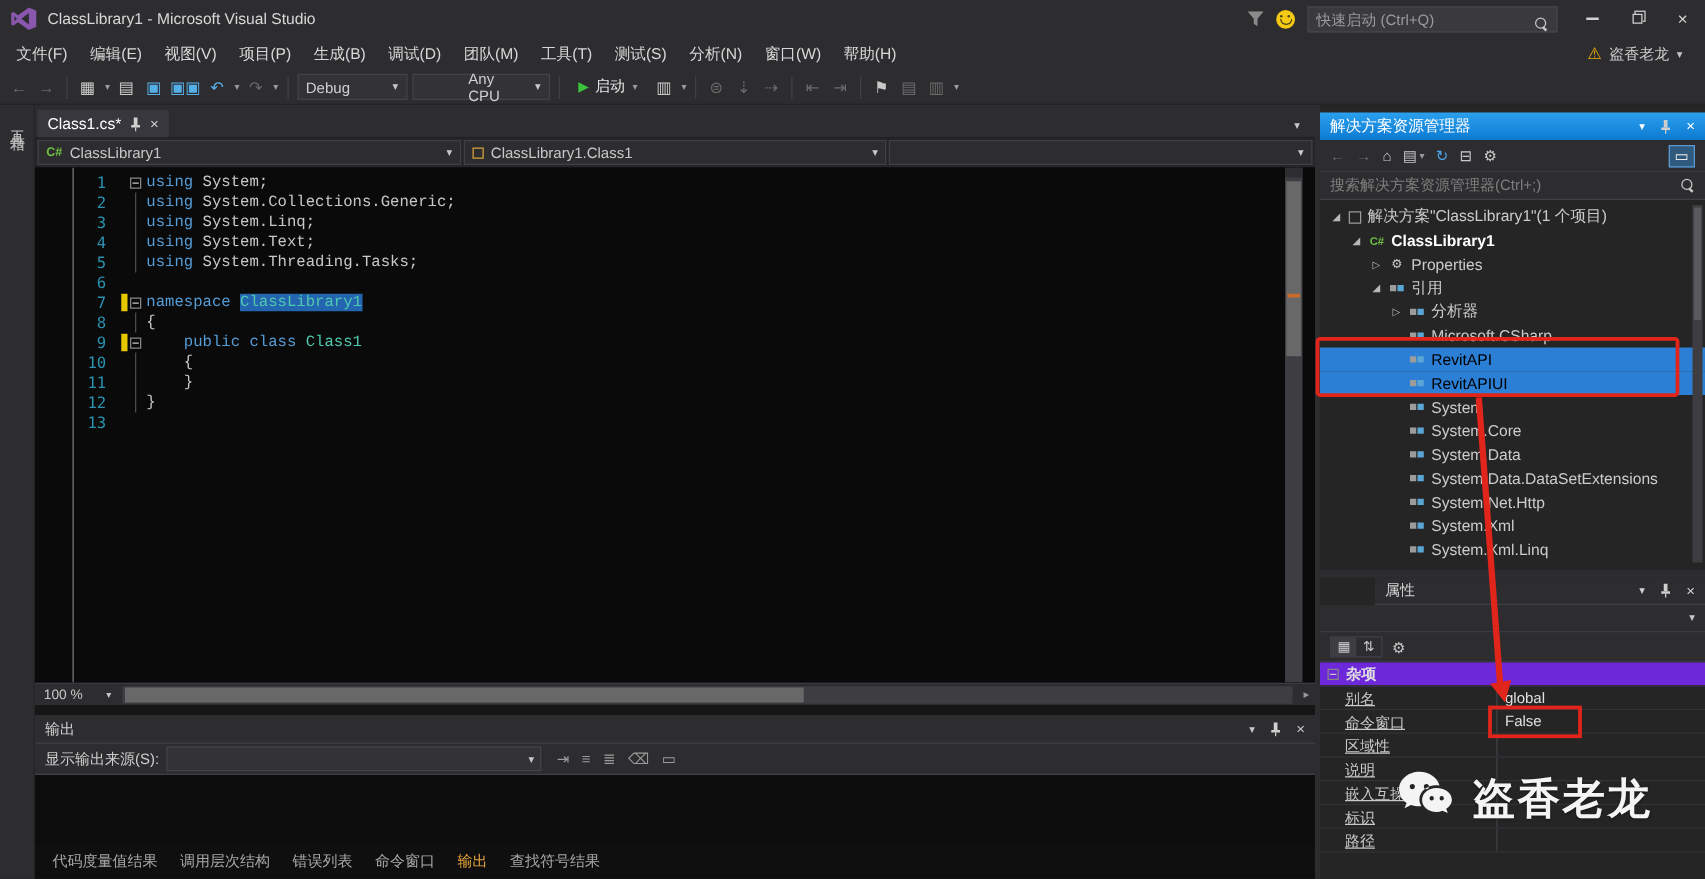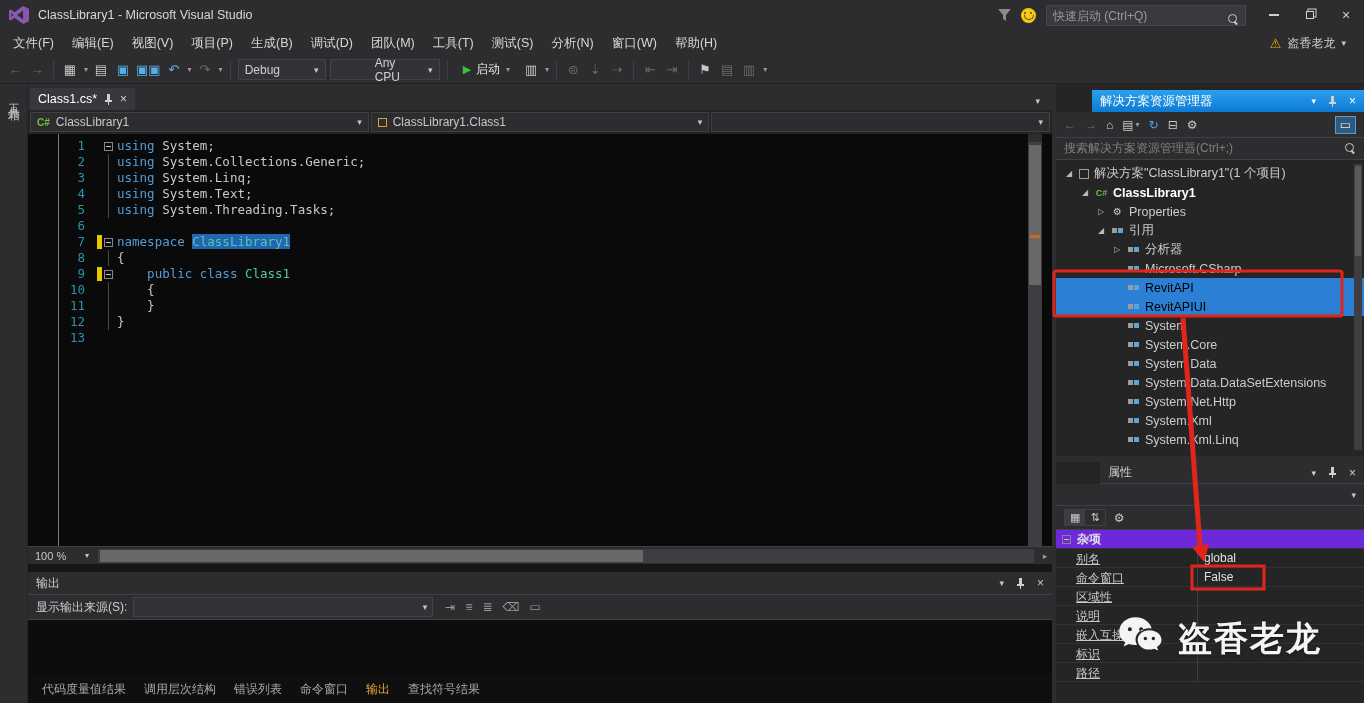--- a/index.html
+++ b/index.html
@@ -73,21 +73,21 @@
   .code-area::before { content:""; position:absolute; left:30px; top:0; bottom:0; width:1px; background:#787878; }
   #code-lines { padding-top:4px; font-family:"DejaVu Sans Mono","Liberation Mono",monospace; font-size:12.5px; }
   .code-line { display:flex; height:16px; line-height:16px; padding-left:31px; }
   .ln-num { width:28px; text-align:right; color:#2b91af; padding-right:2px; }
   .ln-chg { width:17px; position:relative; }
   .ln-chg.on::before { content:""; position:absolute; right:2px; top:1px; bottom:1px; width:5px; background:#e5c800; }
   .ln-fold { width:13px; display:flex; align-items:center; }
   .fold-box { position:relative; width:9px; height:9px; border:1px solid #858585; display:inline-block; }
   .fold-box::after { content:""; position:absolute; left:1px; right:1px; top:3px; height:1px; background:#c8c8c8; }
   .fold-line { width:1px; height:16px; margin-left:4px; background:#4a4a4a; display:inline-block; }
-  .ln-code { white-space:pre; color:#c8c8c8; }
+  .ln-code { white-space:pre; color:#c8c8c8;font-family:Liberation Mono, monospace; }
   .tok-k { color:#569cd6; }
   .tok-p { color:#c8c8c8; }
   .tok-t { color:#4ec9b0; }
   .tok-s { color:#4ec9b0; background:#2465b0; }
 
   .vscroll { position:absolute; right:10px; top:0; width:14px; bottom:0; background:#3e3e42; }
   .vscroll .grip { position:absolute; top:0; left:0; right:0; height:9px; background:#2d2d30; border-bottom:1px solid #3f3f46; }
   .vscroll .thumb { position:absolute; top:11px; left:1px; right:1px; height:140px; background:#686868; }
   .vscroll .mark-caret { position:absolute; top:101px; left:2px; width:10px; height:3px; background:#c86a28; }
 
@@ -108,21 +108,21 @@
   .op-combo .carr { margin-left:auto; color:#c8c8c8; font-size:9px; }
   .op-icons { display:flex; gap:10px; margin-left:6px; color:#9a9a9a; font-size:12px; }
   .op-content { flex:1; background:#0d0d0d; }
 
   .bottom-tabs { height:27px; background:#0f0f0f; display:flex; align-items:center; gap:2px; padding:0 6px; }
   .btab { padding:4px 8px; color:#a8a8a8; font-size:12px; }
   .btab.active { color:#e8a33c; }
 
   
   .right-panel { width:312px; background:#252526; border-left:4px solid #2d2d30; display:flex; flex-direction:column; padding-top:6px; position:relative; }
-  .se-header { height:22px; background:linear-gradient(#2ba0ee,#0d7ad2); color:#ffffff; display:flex; align-items:center; padding:0 8px; font-size:12.5px;margin-left:36px; }
+  .se-header { height:22px; background:linear-gradient(#2ba0ee,#0d7ad2); color:#ffffff; display:flex; align-items:center; padding:0 8px; font-size:12.5px; }
   .hicons { margin-left:auto; display:flex; gap:12px; align-items:center; font-size:9px; }
   .hicons .x { font-size:12px; }
   .se-toolbar { height:26px; background:#2d2d30; display:flex; align-items:center; gap:9px; padding:0 8px; border-bottom:1px solid #3f3f46; color:#c8c8c8; }
   .se-toolbar .dim { color:#6a6a6a; }
   .se-toolbar .blue { color:#4ea6ea; }
   .se-toolbar .ico { font-size:12px; display:flex; align-items:center; gap:1px; }
   .se-toolbar .pressed { background:#2f5a7d; border:1px solid #5b9bd5; padding:1px 4px; color:#e8e8e8; margin-left:auto; }
   .se-search { height:22px; background:#2d2d30; border-bottom:1px solid #3f3f46; display:flex; align-items:center; padding:0 8px; color:#7e7e7e; }
   .se-search .lens { margin-left:auto; }
   .se-tree { height:296px; position:relative; padding-top:4px; overflow:hidden; }

